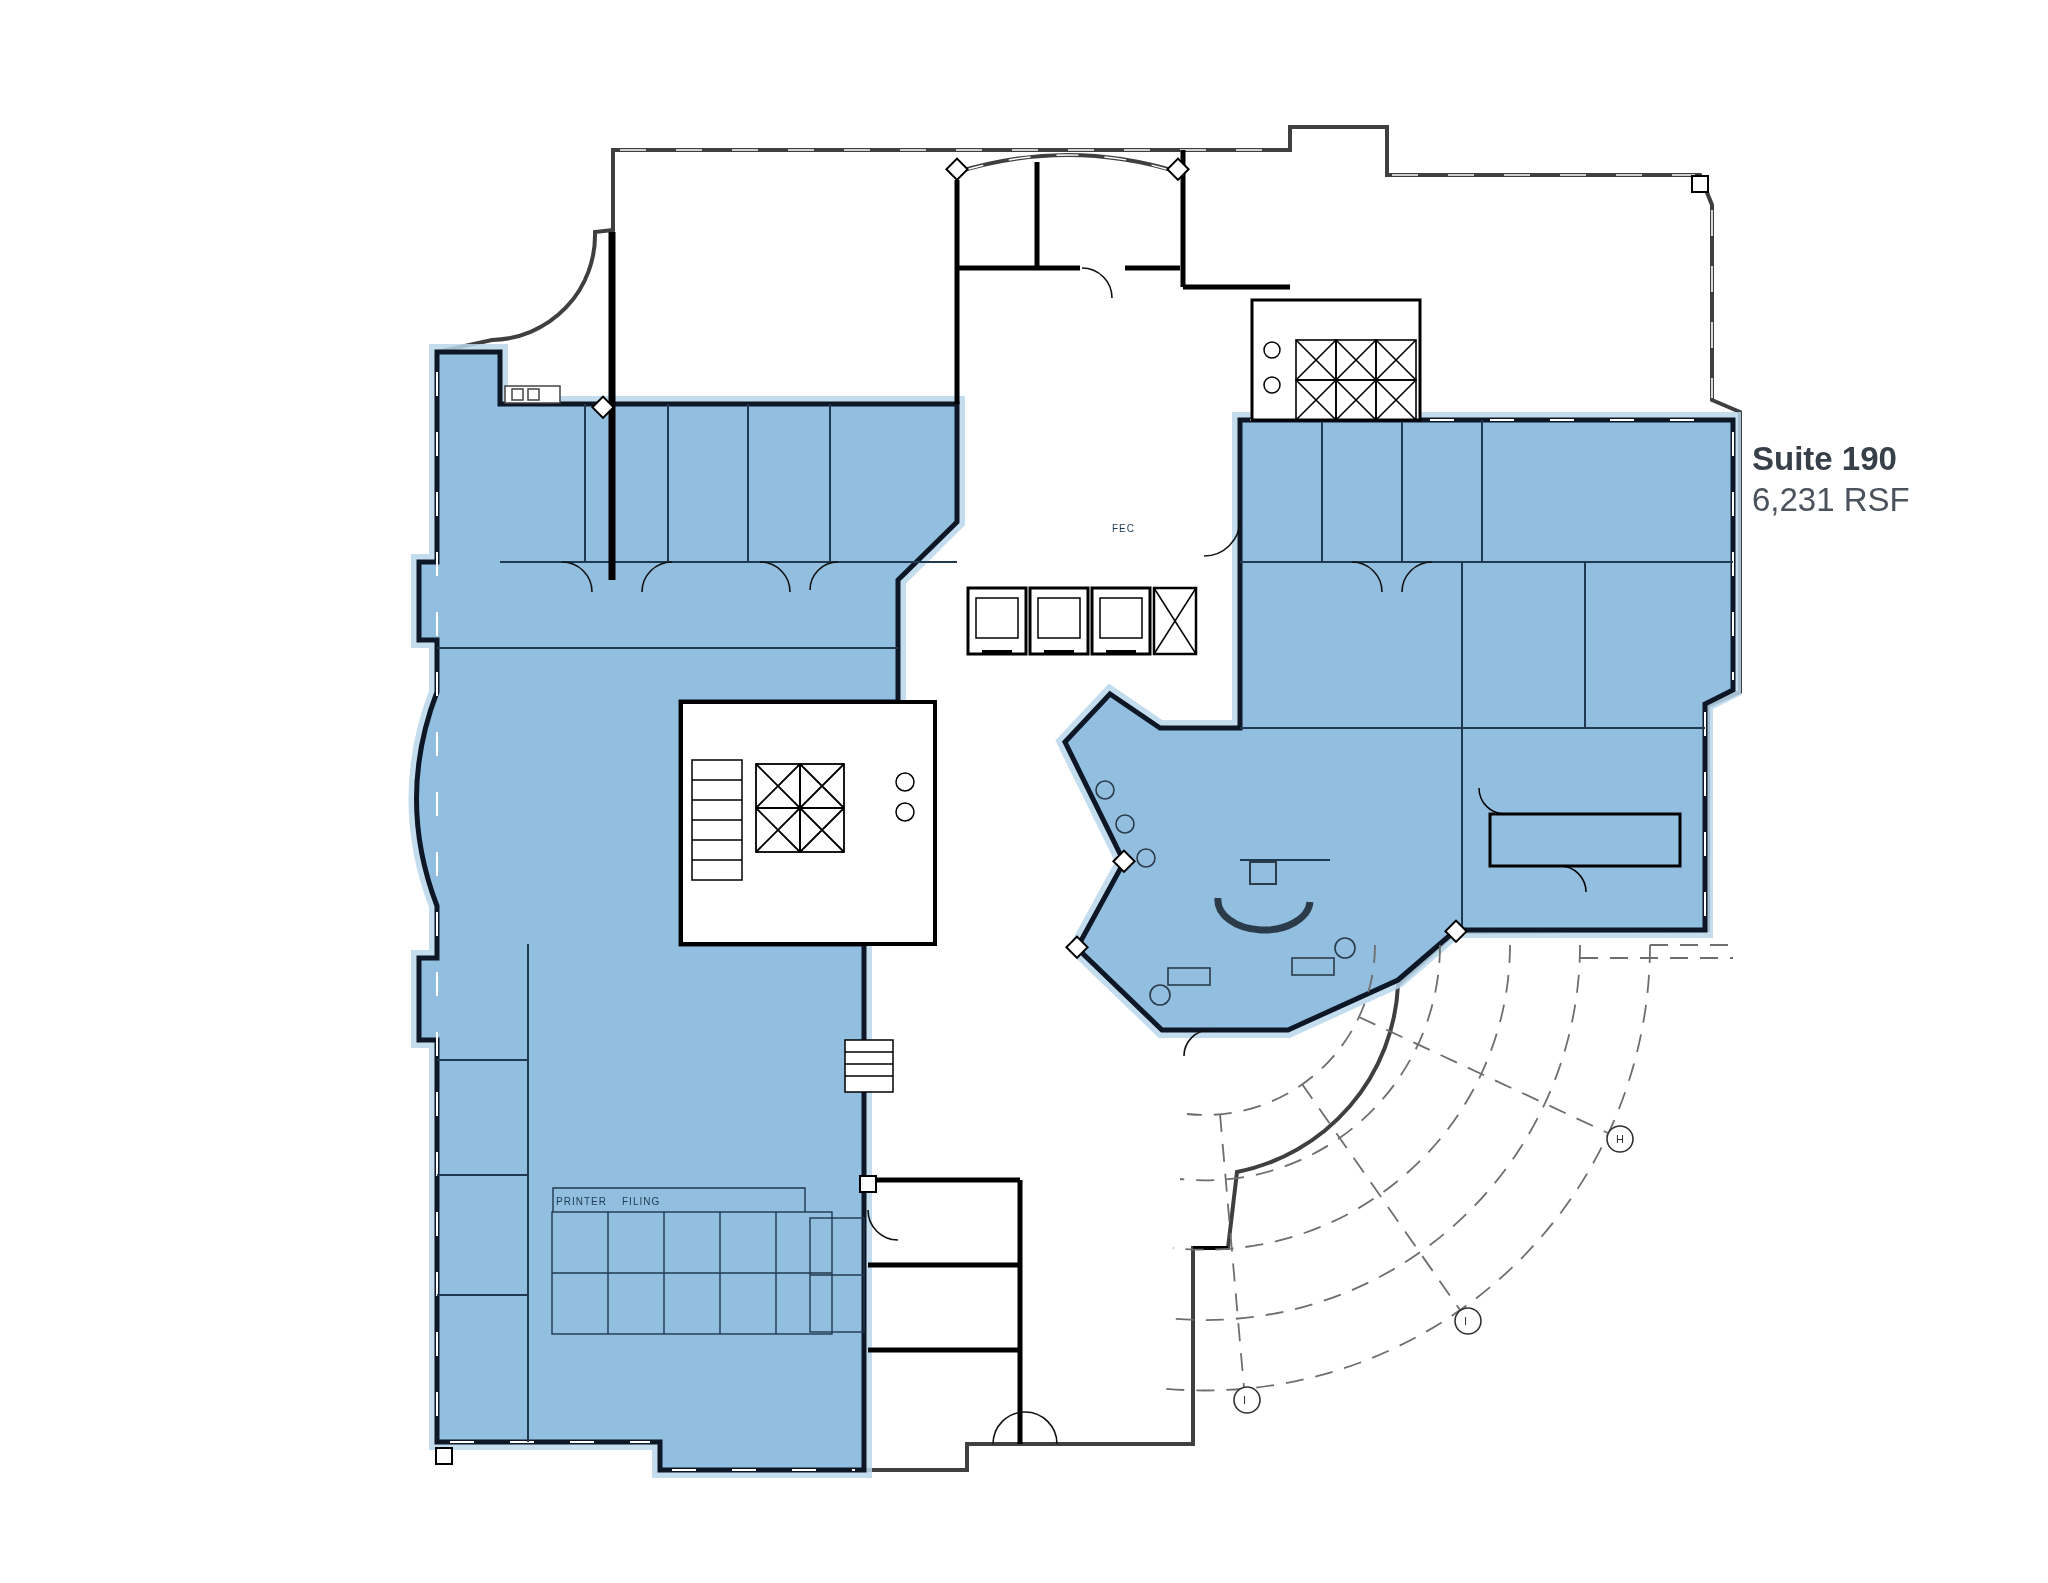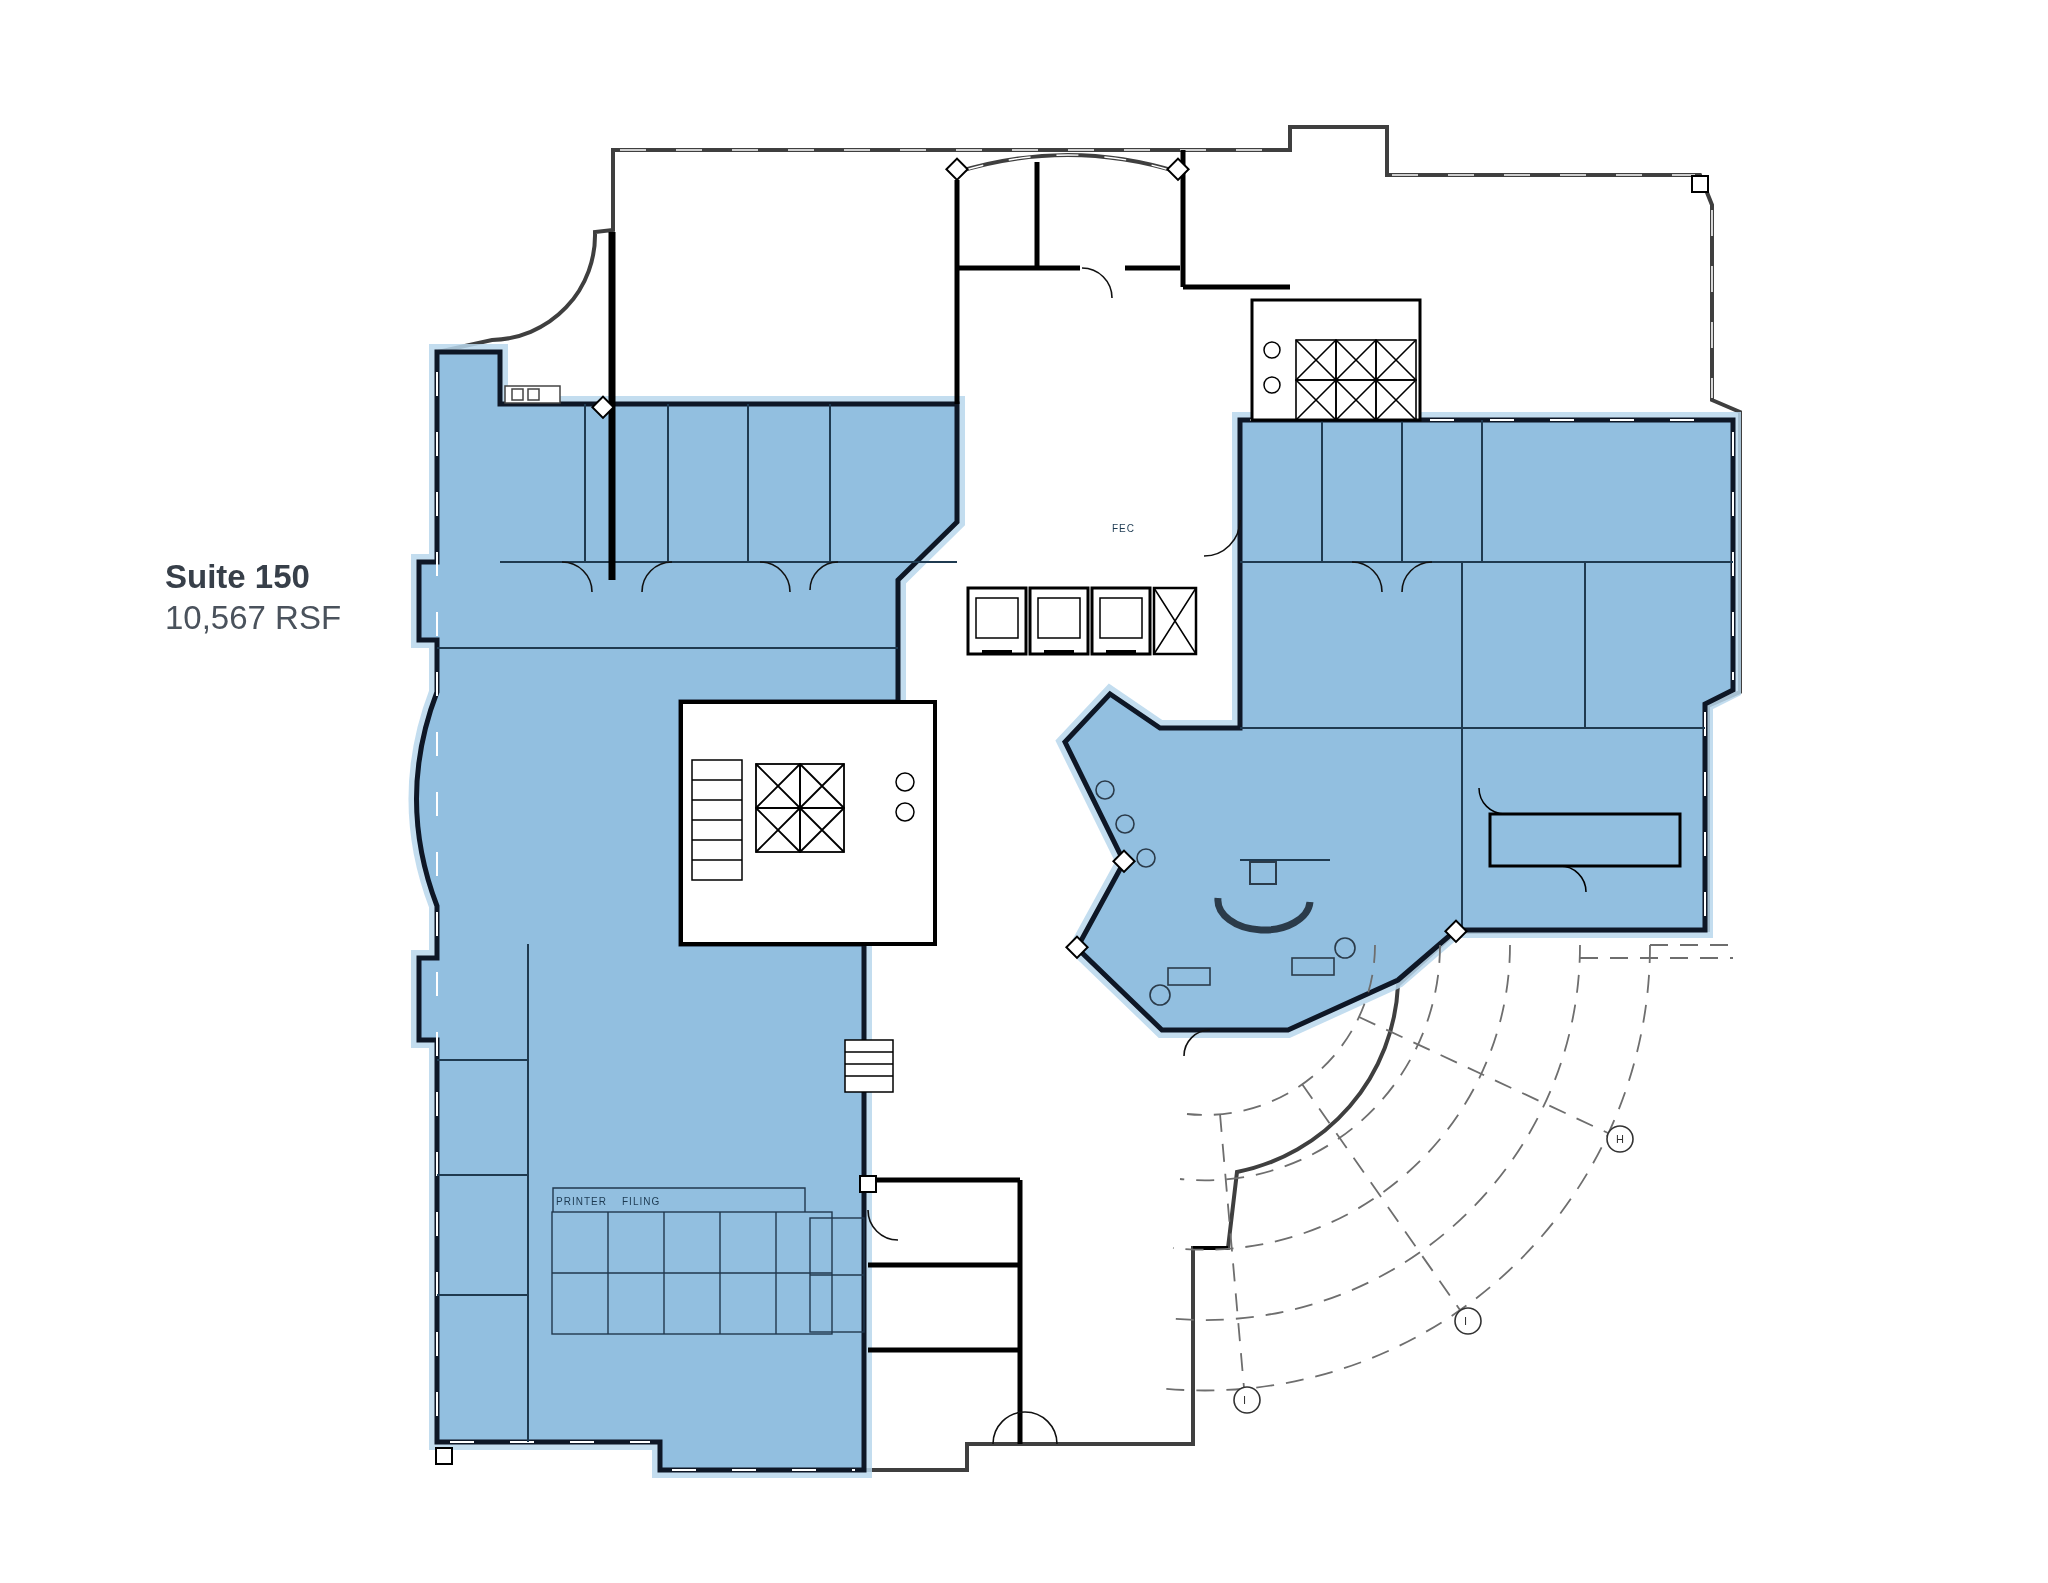--- a/index.html
+++ b/index.html
@@ -213,18 +213,18 @@
     </g>
 
     <g>
       <text class="tiny" x="556" y="1205">PRINTER</text>
       <text class="tiny" x="622" y="1205">FILING</text>
       <text class="tiny" x="1112" y="532">FEC</text>
     </g>
   </svg>
 
 
-  <div class="suite-label" id="label-150">
-    <div class="name">Suite 150</div>
-    <div class="area">10,567 RSF</div>
+  <div class="suite-label" id="label-190">
+    <div class="name">Suite 190</div>
+    <div class="area">6,231 RSF</div>
   </div>
 
 </div>
 
 </body></html>

